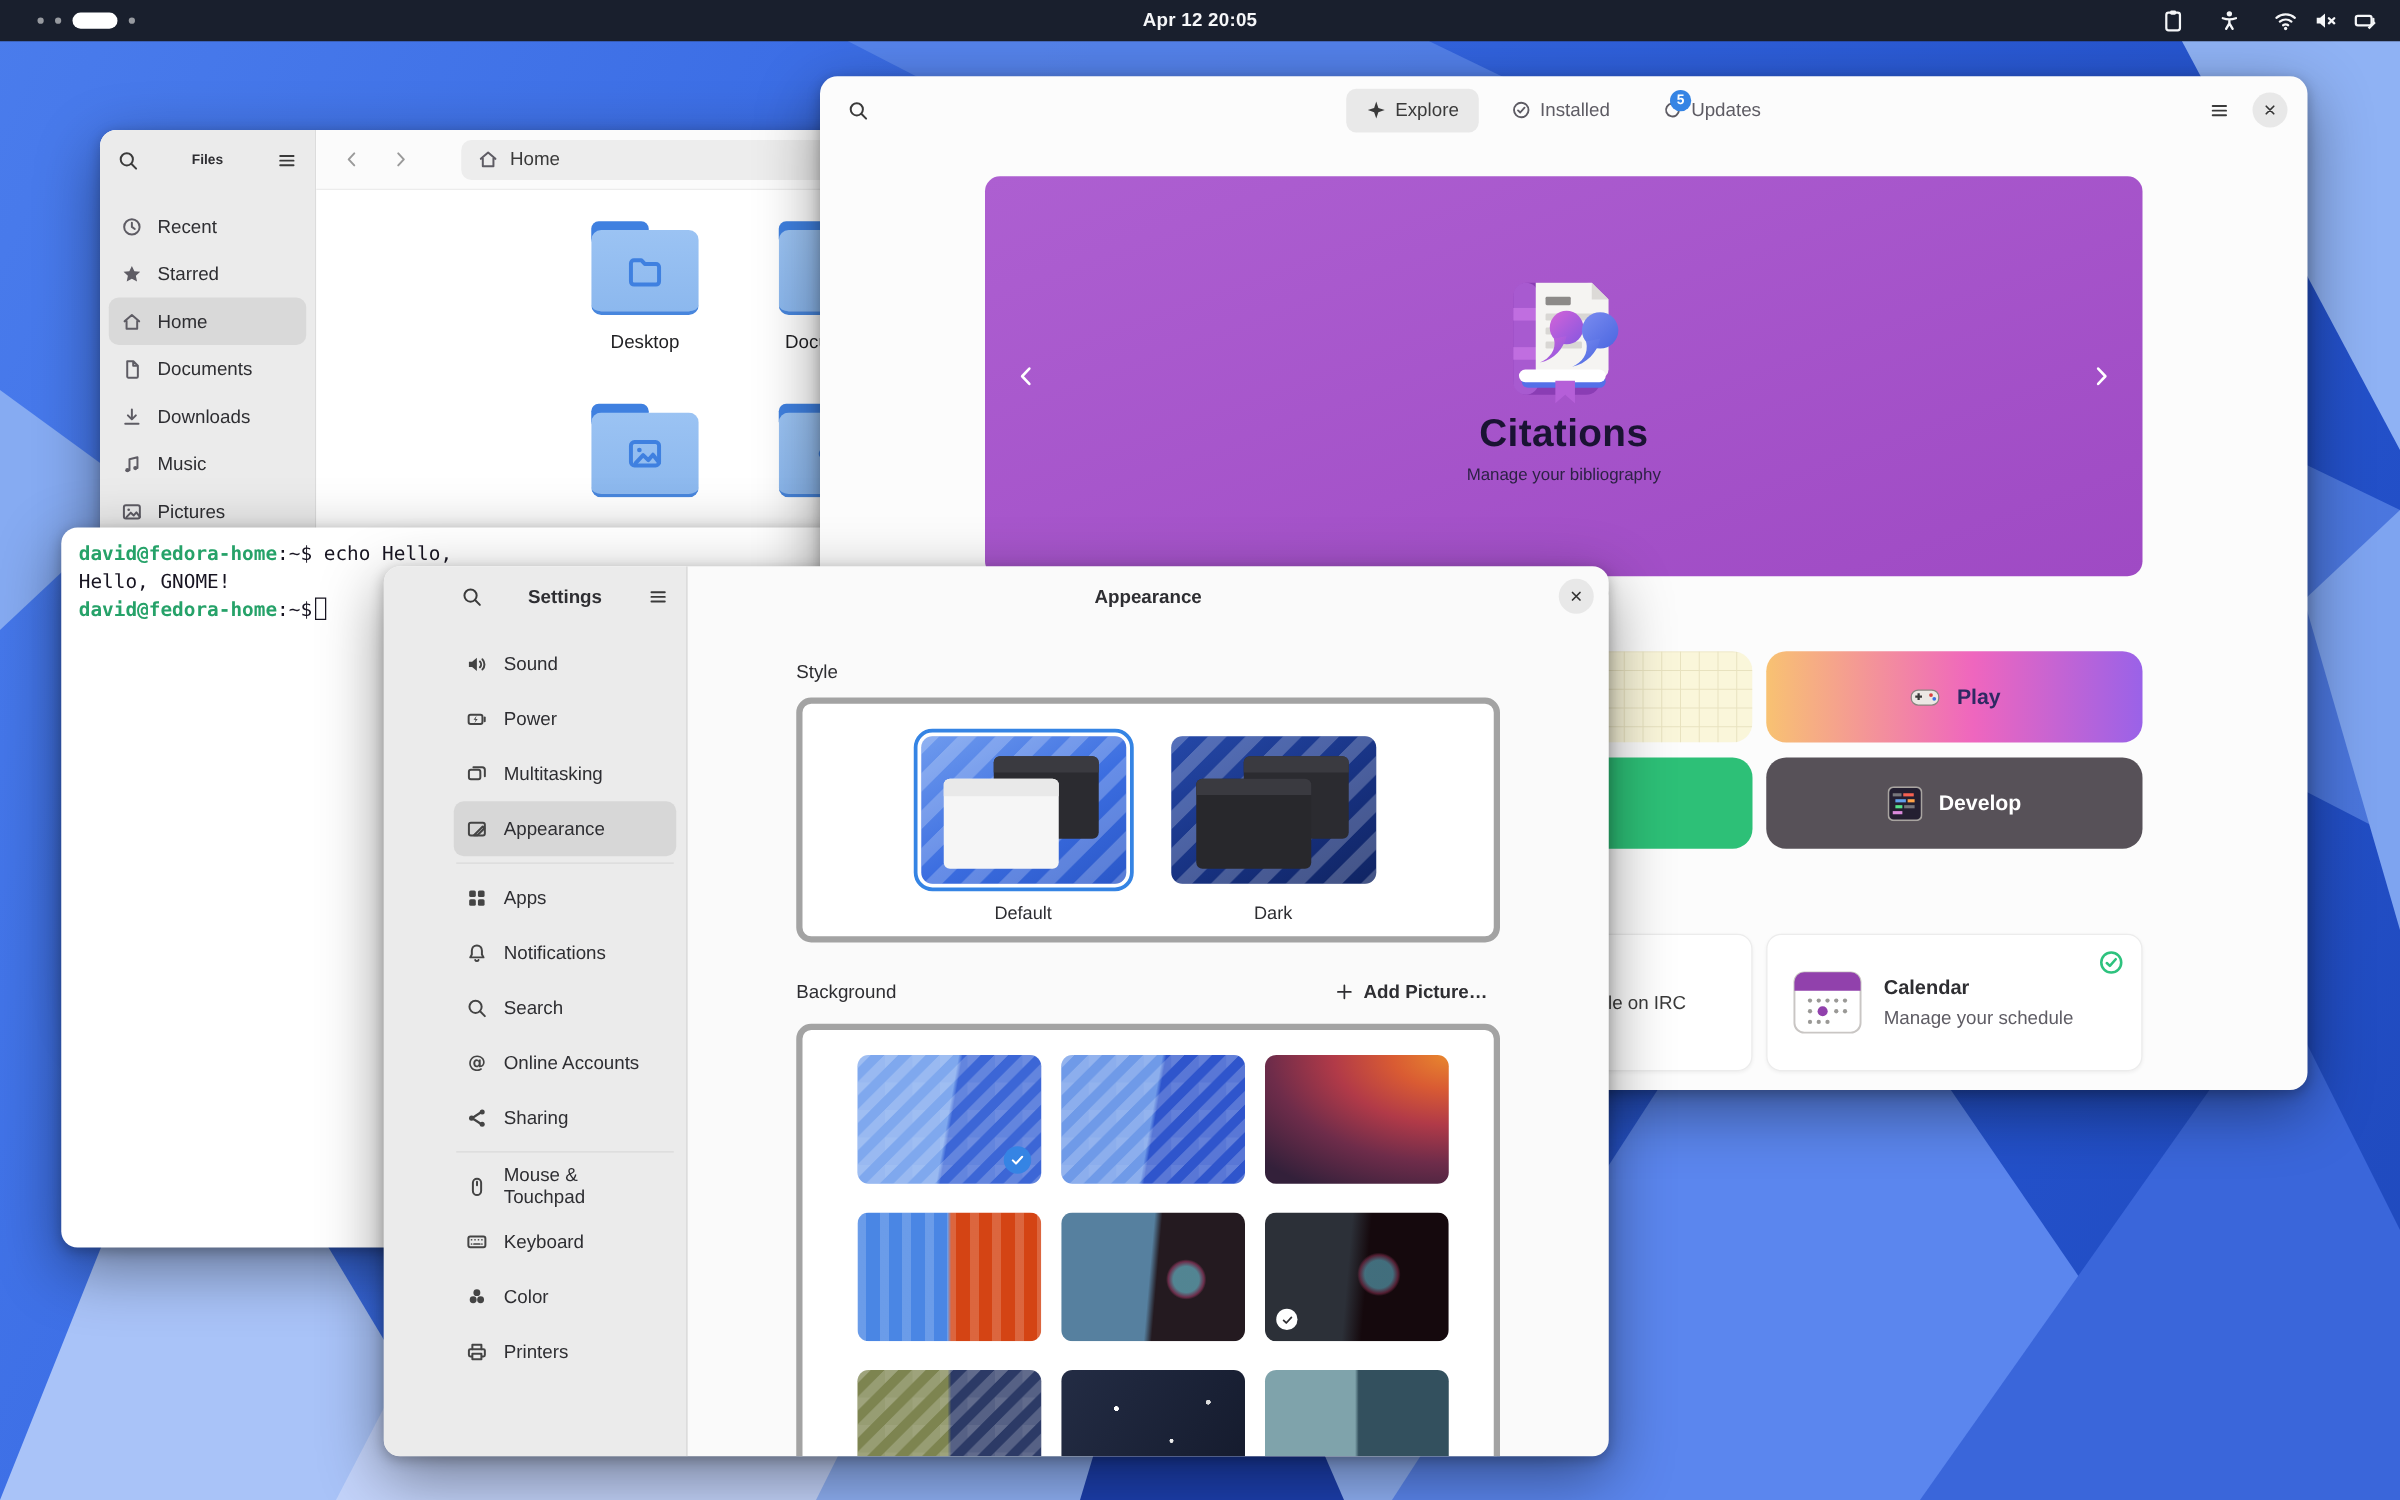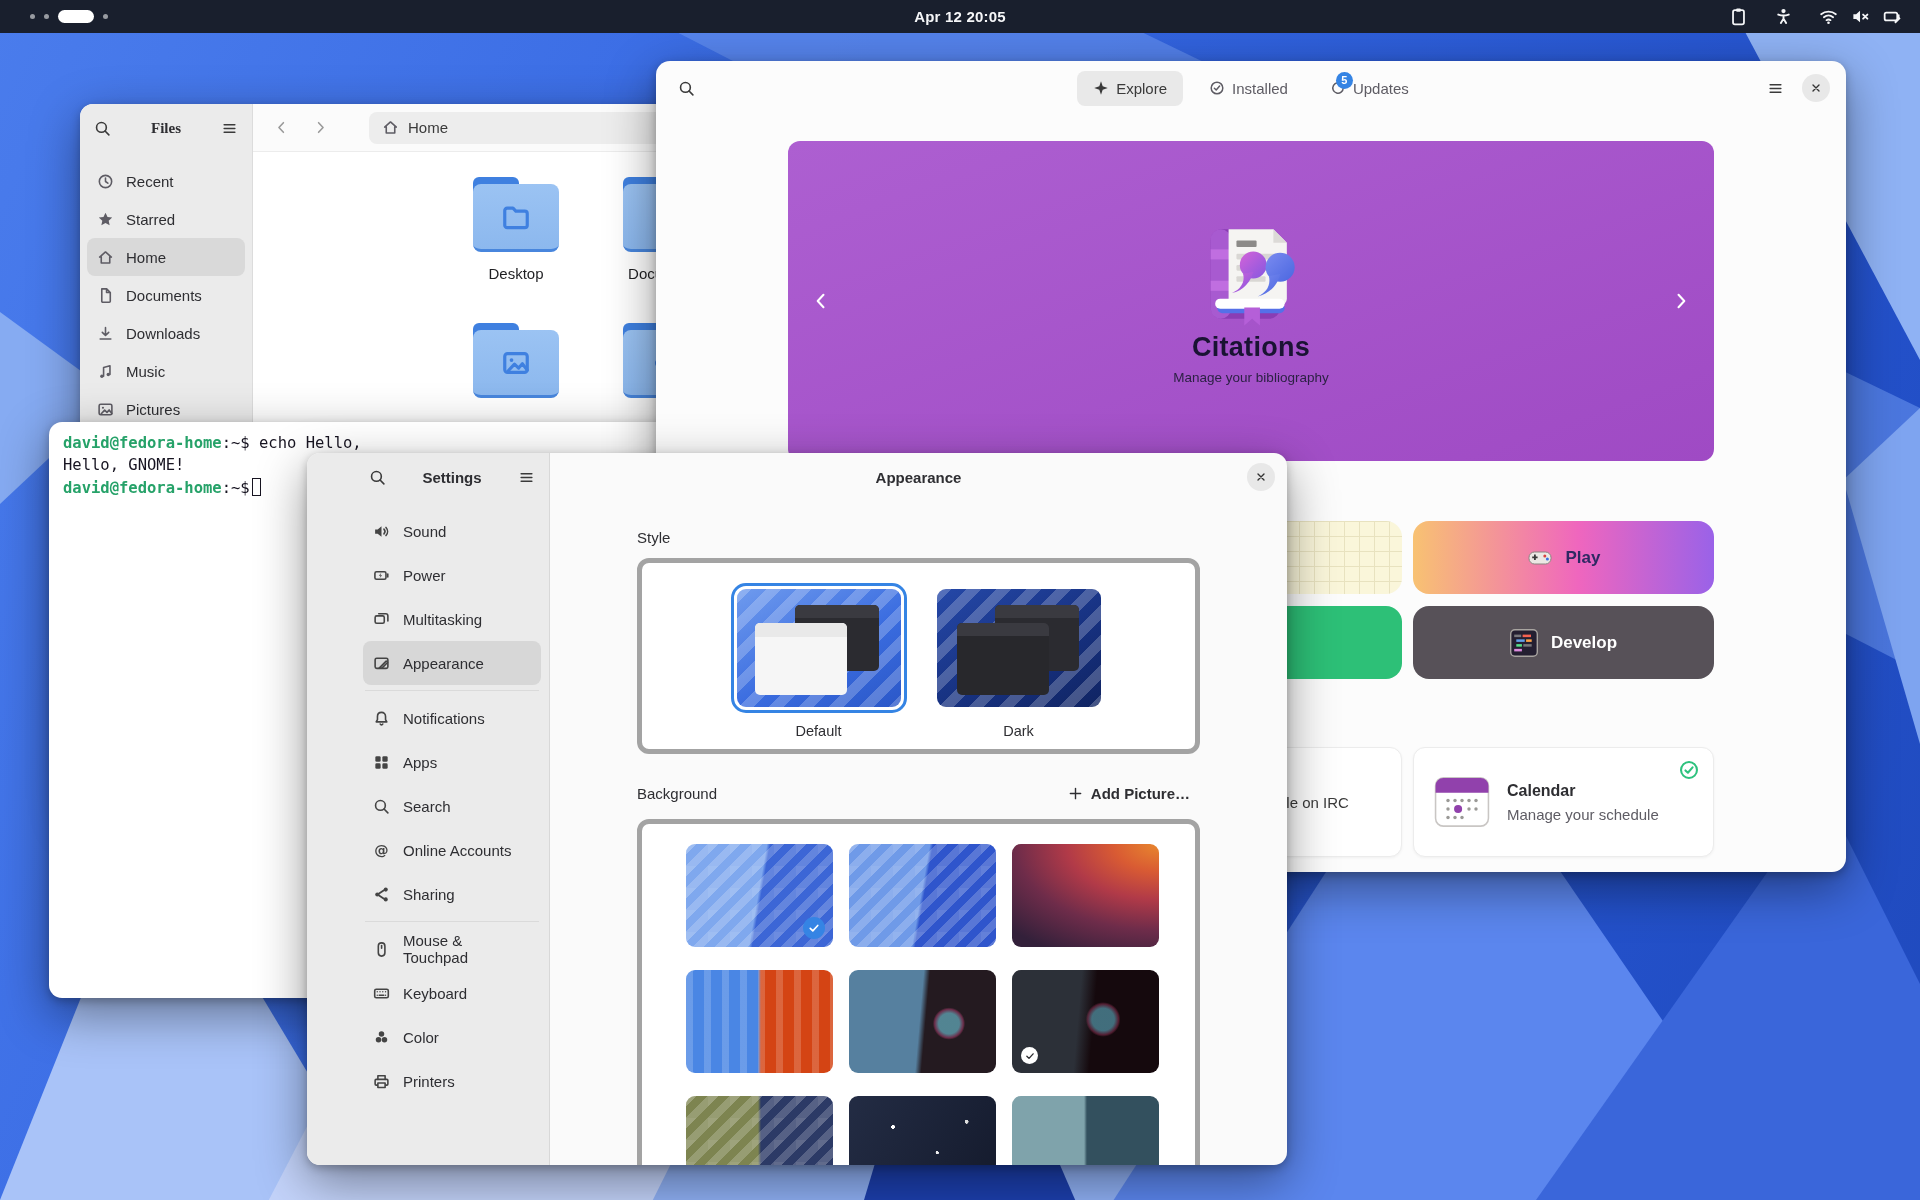--- a/index.html
+++ b/index.html
@@ -41,21 +41,21 @@
   .win { position:absolute; border-radius:13px; overflow:hidden;
     box-shadow:0 16px 50px rgba(0,0,0,.42), 0 3px 10px rgba(0,0,0,.25); }
   .circ-btn { width:28px; height:28px; border-radius:50%; background:#e8e8e8; color:#333;
     display:flex; align-items:center; justify-content:center; }
   .circ-btn svg { width:12px; height:12px; stroke-width:1.8; }
 
   
   .files { left:80px; top:104px; width:940px; height:700px; z-index:10; background:#fff; display:flex; }
   .f-side { width:173px; background:#ebebeb; border-right:1px solid #dcdcdc; flex:none; }
   .f-side-head { height:48px; display:flex; align-items:center; padding:0 14px; color:#3a3a3a; }
-  .f-side-title { flex:1; text-align:center; font-weight:bold; font-size:15px; color:#2e2e32;font-family:Liberation Serif, serif; }
+  .f-side-title { flex:1; text-align:center; font-weight:bold; font-size:11px; color:#2e2e32; }
   .f-list { padding:10px 7px 0; }
   .f-item { display:flex; align-items:center; gap:12px; height:38px; padding:0 10px; border-radius:8px;
     font-size:15px; color:#2e2e32; }
   .f-item svg { color:#5e5c64; }
   .f-item.sel { background:#d9d9d9; }
   .f-main { flex:1; background:#fff; position:relative; }
   .f-head { height:48px; background:#fbfbfb; border-bottom:1px solid #ececec; display:flex; align-items:center; padding:0 12px; }
   .f-nav { display:flex; gap:22px; color:#9a9a9a; margin:0 8px; }
   .f-path { margin-left:32px; width:560px; height:32px; background:#ededed; border-radius:8px;
     display:flex; align-items:center; gap:9px; padding:0 13px; font-size:15px; color:#3a3a3a; }
@@ -91,21 +91,21 @@
   .g-tab.sel { background:#e9e9e9; color:#3a3a3a; }
   .g-tab svg { width:16px; height:16px; }
   .badge { position:absolute; top:1px; left:22px; min-width:17px; height:17px; border-radius:9px; background:#3584e4;
     color:#fff; font-size:11px; font-weight:bold; display:flex; align-items:center; justify-content:center; padding:0 4px; }
   .g-right { margin-left:auto; display:flex; align-items:center; gap:18px; z-index:1; color:#3a3a3a; }
   .banner { position:absolute; left:132px; top:80px; width:926px; height:320px; border-radius:12px;
     background:linear-gradient(160deg,#ad5fd1,#9f4ac4); display:flex; flex-direction:column;
     align-items:center; justify-content:center; }
   .b-chev { position:absolute; top:50%; transform:translateY(-50%); color:#fff; width:22px; height:22px; stroke-width:2; }
   .b-chev.l { left:22px; } .b-chev.r { right:22px; }
-  .b-title { font-size:27px; font-weight:bold; color:#1a1333; margin-top:2px; letter-spacing:.3px; }
+  .b-title { font-size:31px; font-weight:bold; color:#1a1333; margin-top:2px; letter-spacing:.3px; }
   .b-sub { font-size:13.5px; color:#2d2145; margin-top:7px; }
   .dots { position:absolute; left:0; width:100%; top:410px; display:flex; justify-content:center; gap:9px; }
   .dot { width:7px; height:7px; border-radius:50%; background:#bcbcbc; }
   .cat { position:absolute; height:73px; border-radius:16px; display:flex; align-items:center; justify-content:center;
     gap:13px; font-size:17px; font-weight:bold; }
   .cat-work { left:448px; top:460px; width:298px; background:#faf6da; color:#1b60d0;
     background-image:linear-gradient(#e8e2bf 1px,transparent 1px),linear-gradient(90deg,#e8e2bf 1px,transparent 1px);
     background-size:15px 15px; }
   .cat-play { left:757px; top:460px; width:301px; color:#2f2963;
     background:linear-gradient(90deg,#f8c272,#ef66be 55%,#9a62e8); }
@@ -710,29 +710,29 @@
         </div>
       <div class="sitem sel">
           <svg class="ic s16">
             <use href="#i-appearance"></use>
           </svg>
           <span>Appearance</span>
         </div>
       <div class="sdiv"></div>
       <div class="sitem">
           <svg class="ic s16">
+            <use href="#i-apps"></use>
+          </svg>
+          <span>Apps</span>
+        </div>
+      <div class="sitem">
+          <svg class="ic s16">
             <use href="#i-bell"></use>
           </svg>
           <span>Notifications</span>
-        </div>
-      <div class="sitem">
-          <svg class="ic s16">
-            <use href="#i-apps"></use>
-          </svg>
-          <span>Apps</span>
         </div>
       <div class="sitem">
           <svg class="ic s16">
             <use href="#i-search"></use>
           </svg>
           <span>Search</span>
         </div>
       <div class="sitem">
           <svg class="ic s16">
             <use href="#i-at"></use>

